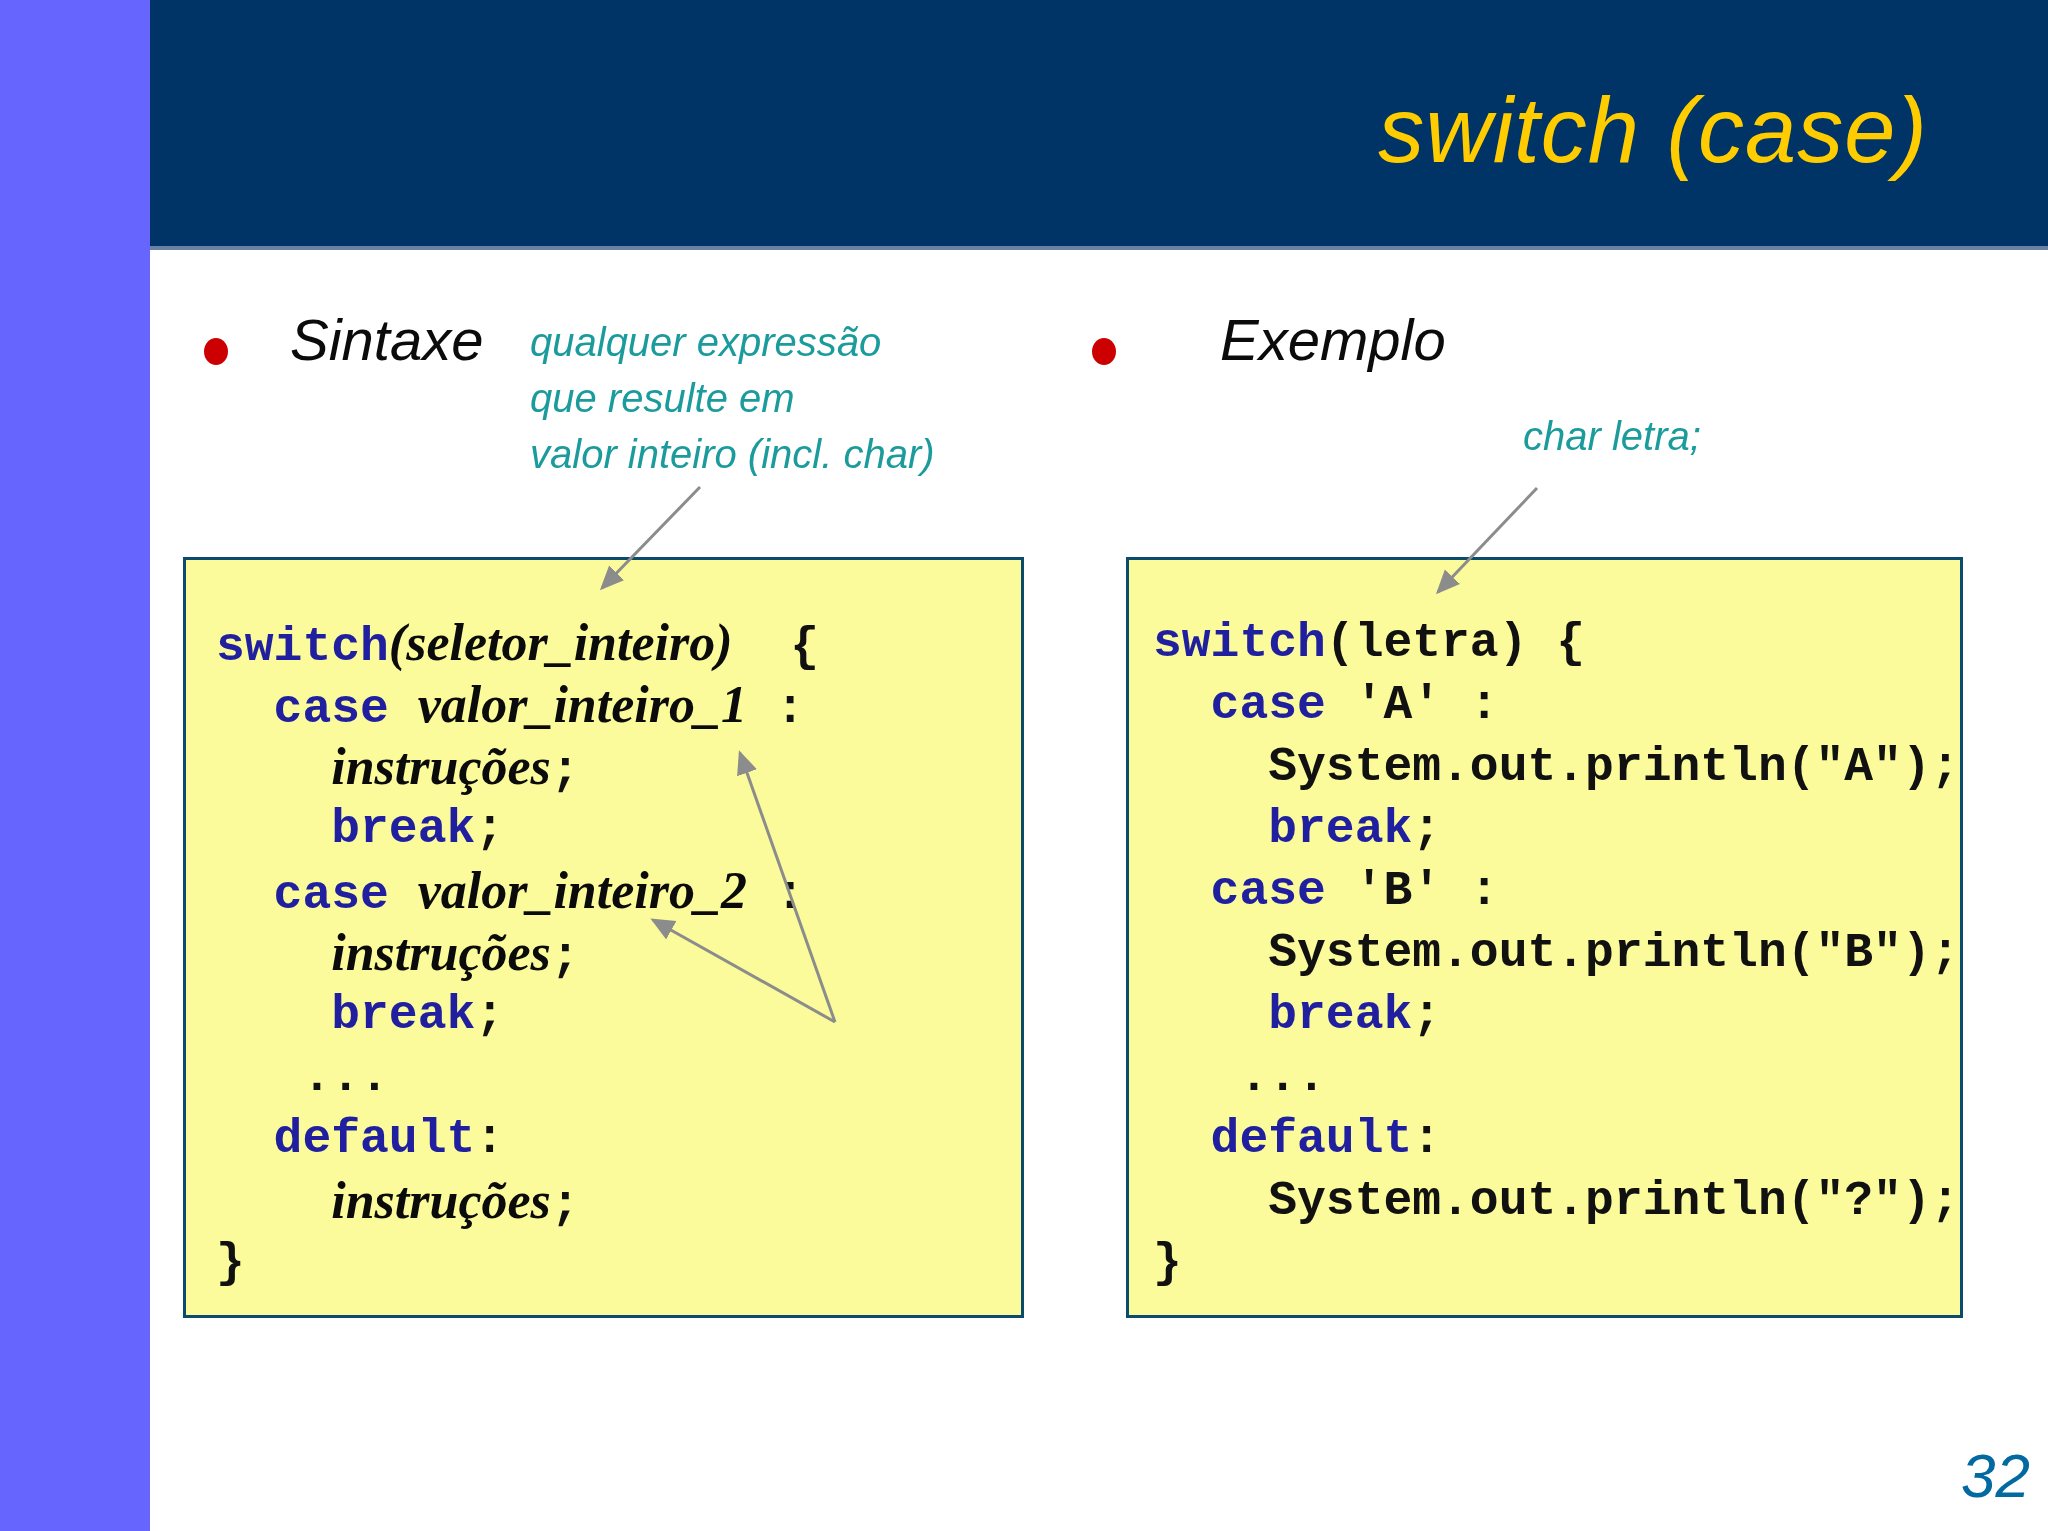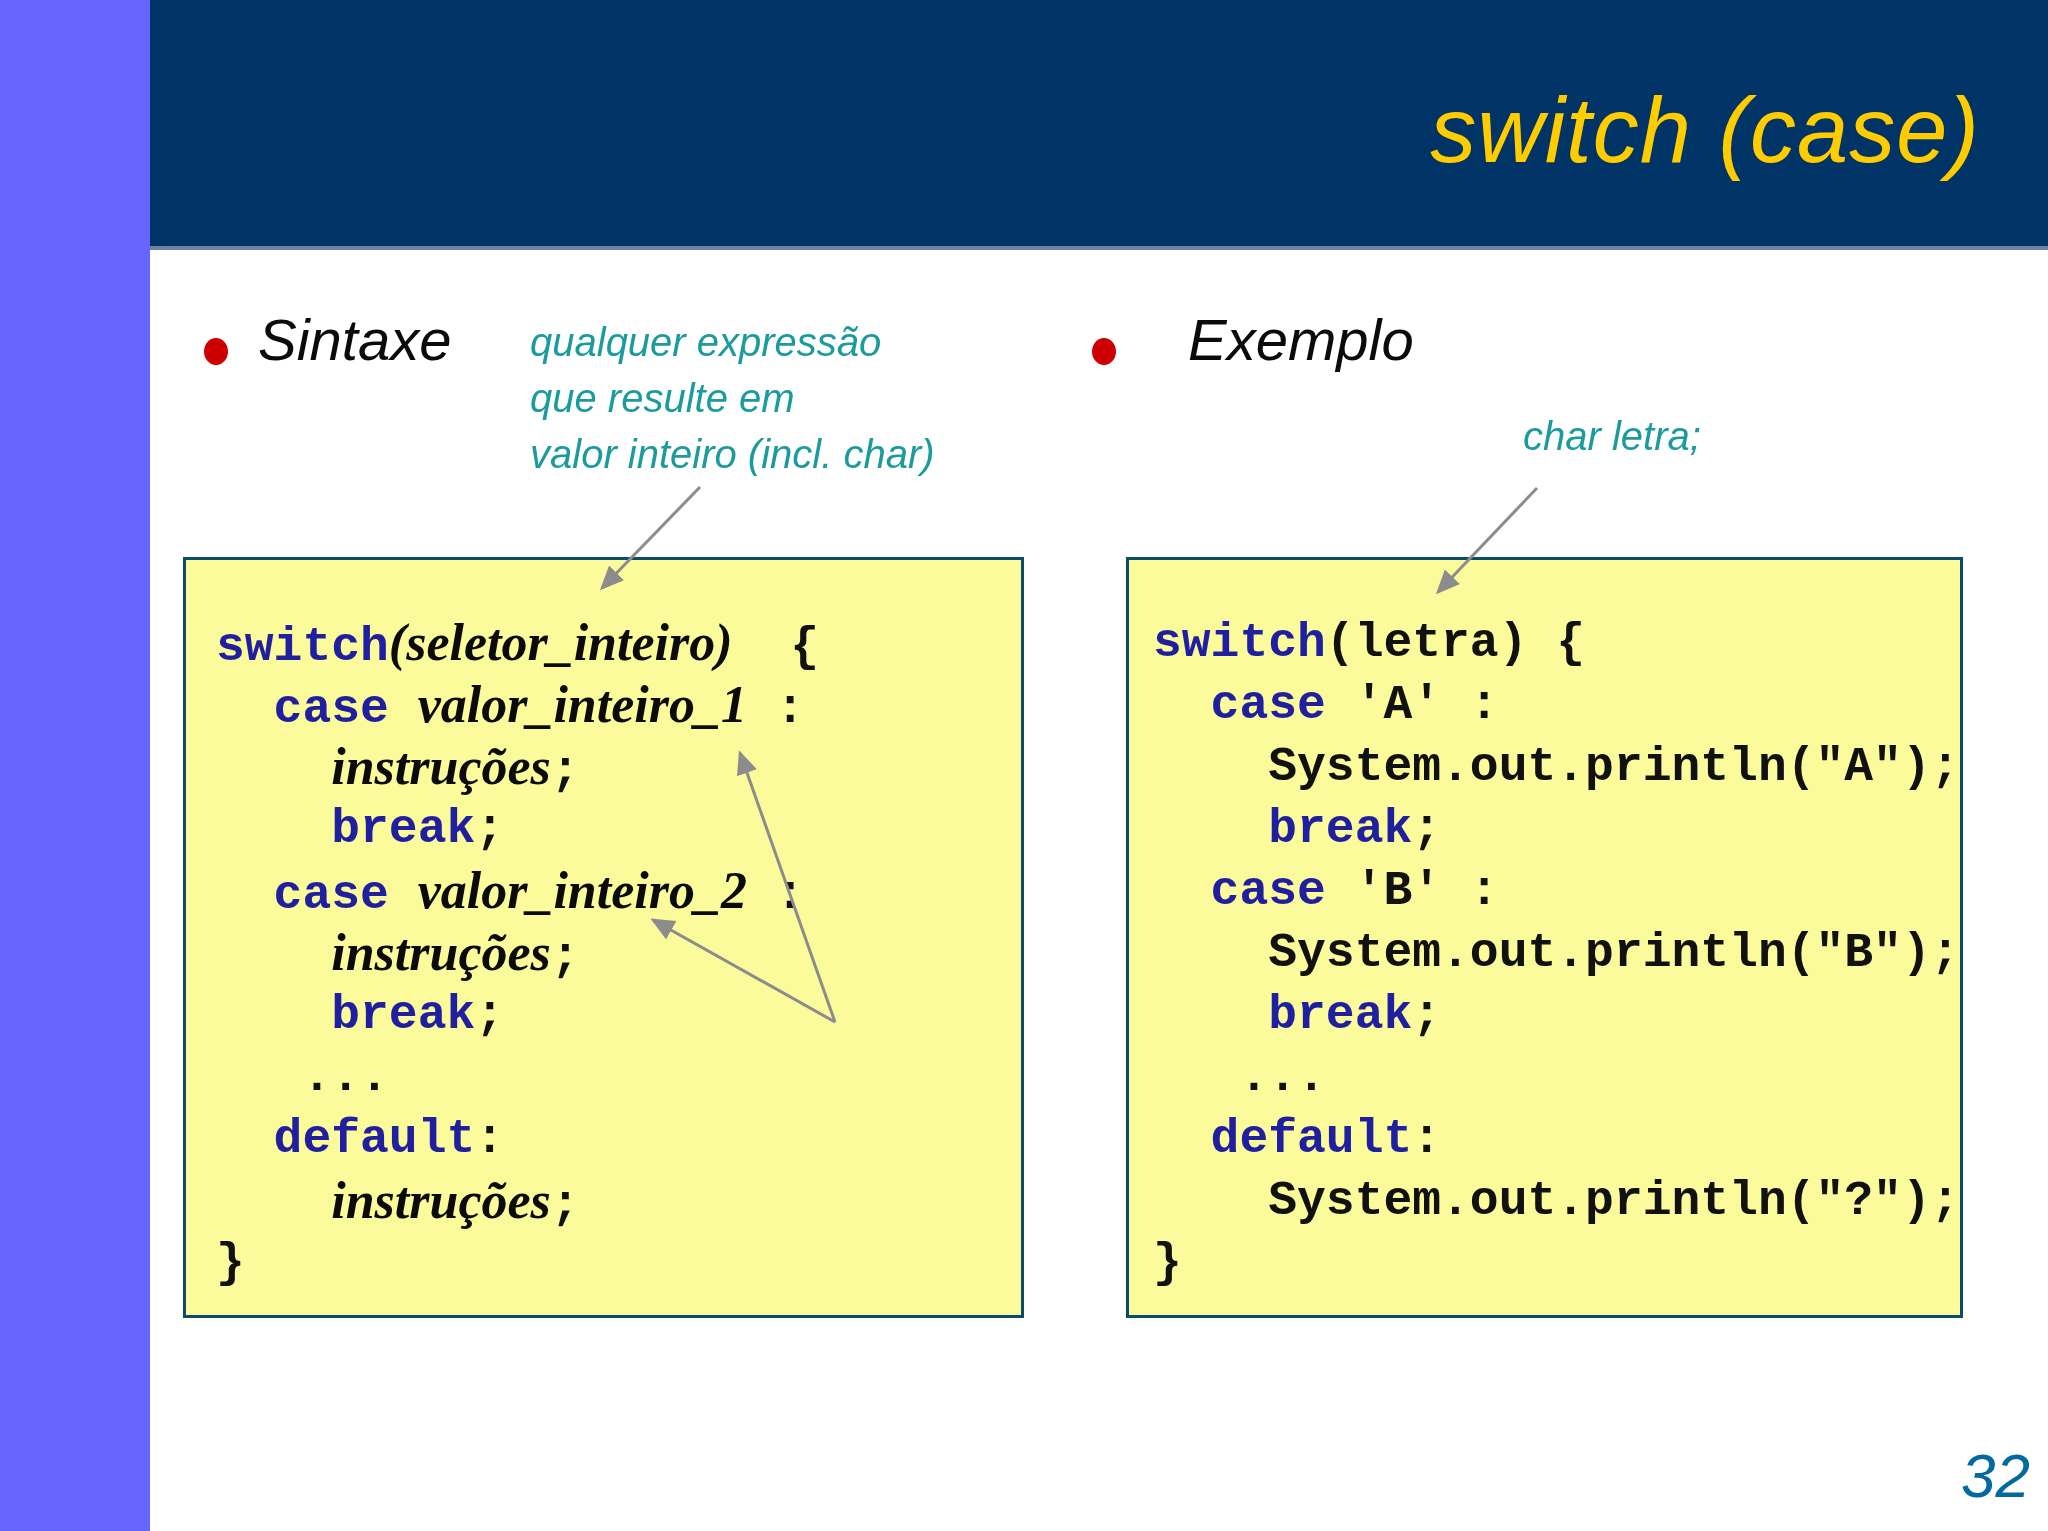--- a/index.html
+++ b/index.html
@@ -8,26 +8,26 @@
     background:#ffffff;font-family:"Liberation Sans",sans-serif;
   }
   
   .sidebar{position:absolute;left:0;top:0;width:150px;height:1531px;background:#6666FF;}
   
   .header{
     position:absolute;left:150px;top:0;width:1898px;height:246px;background:#003366;
     border-bottom:4px solid #6b82a4;display:flex;align-items:center;justify-content:flex-end;
   }
   .title{
-    font-style:italic;font-size:92px;color:#FFCC00;padding-right:68px;padding-top:14px;
+    font-style:italic;font-size:92px;color:#FFCC00;padding-right:120px;padding-top:14px;
     letter-spacing:1px;
   }
   
   .bullet{position:absolute;width:24px;height:27px;border-radius:50%;background:#CC0000;}
-  .heading{position:absolute;font-style:italic;font-size:58px;color:#0b0b0b;}
+  .heading{position:absolute;font-style:italic;font-size:58px;color:#0b0b0b;margin-left:32px;}
   
   .note{position:absolute;font-style:italic;font-size:40px;color:#1B9B9B;line-height:56px;white-space:pre;}
   .note.tight{line-height:52px;}
   
   .codebox{
     position:absolute;top:557px;height:761px;background:#FBFB9B;border:3px solid #0c4a6e;
     box-sizing:border-box;overflow:hidden;
   }
   .codebox.left{left:183px;width:841px;padding:52px 0 0 30px;}
   .codebox.right{left:1126px;width:837px;padding:52px 4px 0 24px;}

